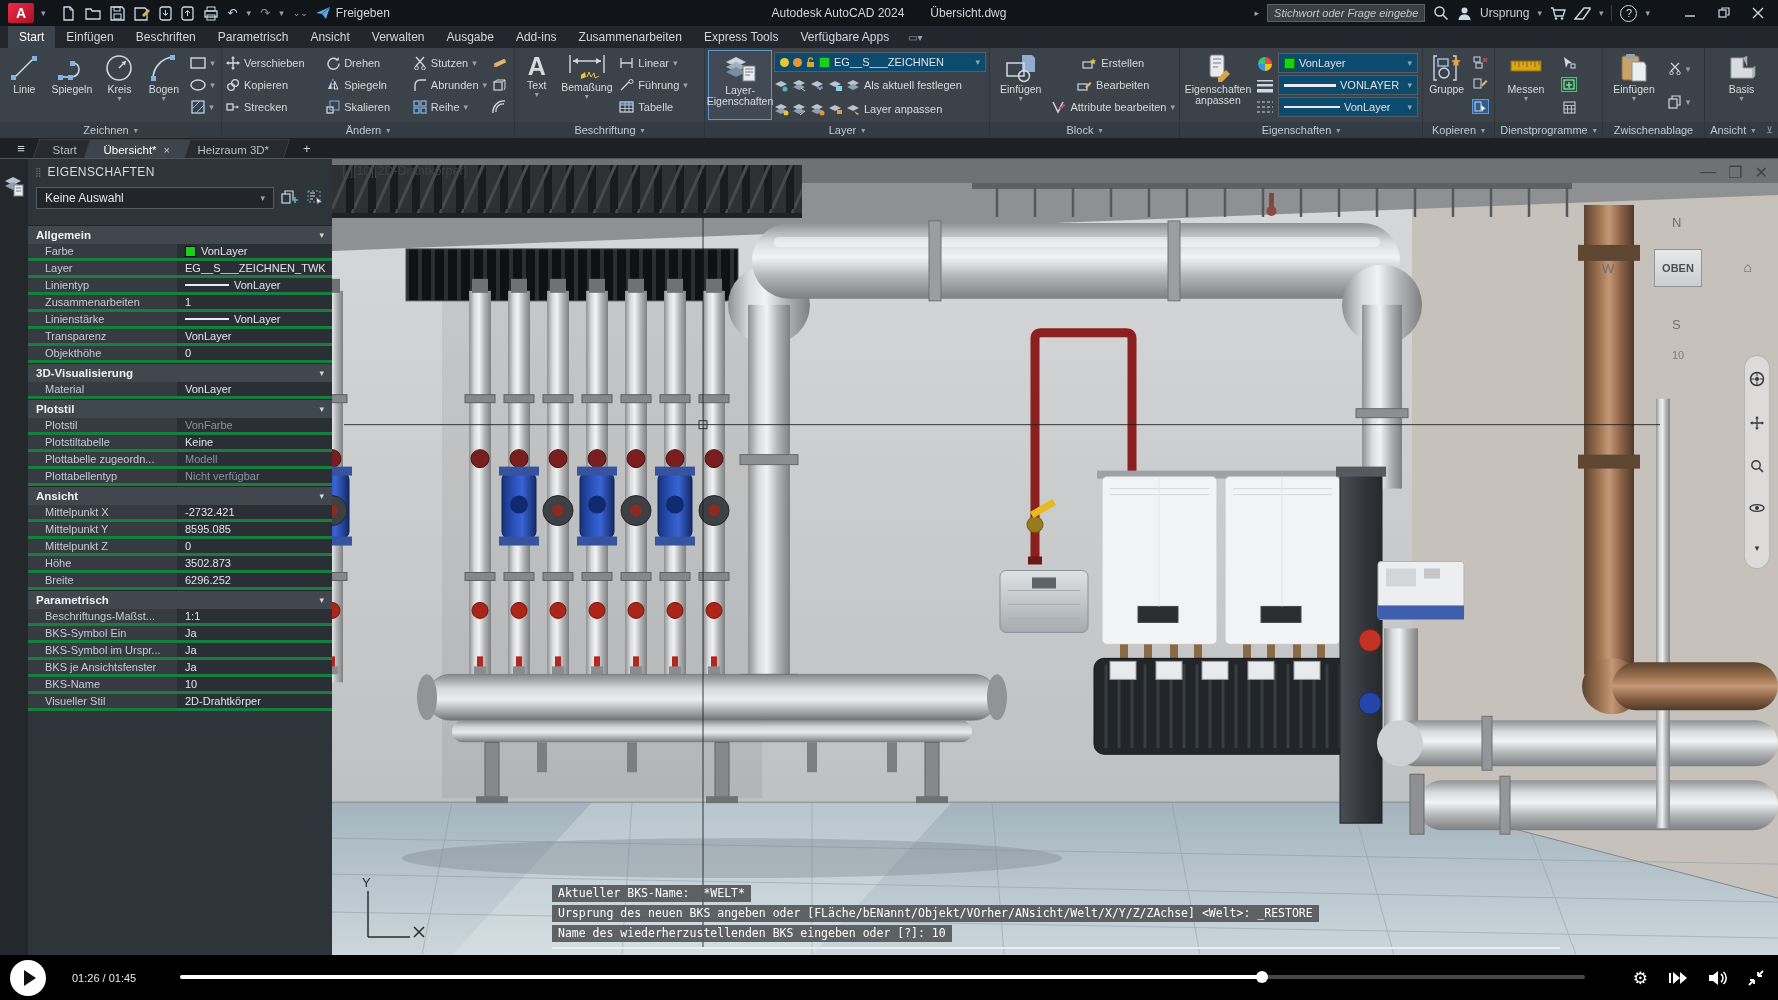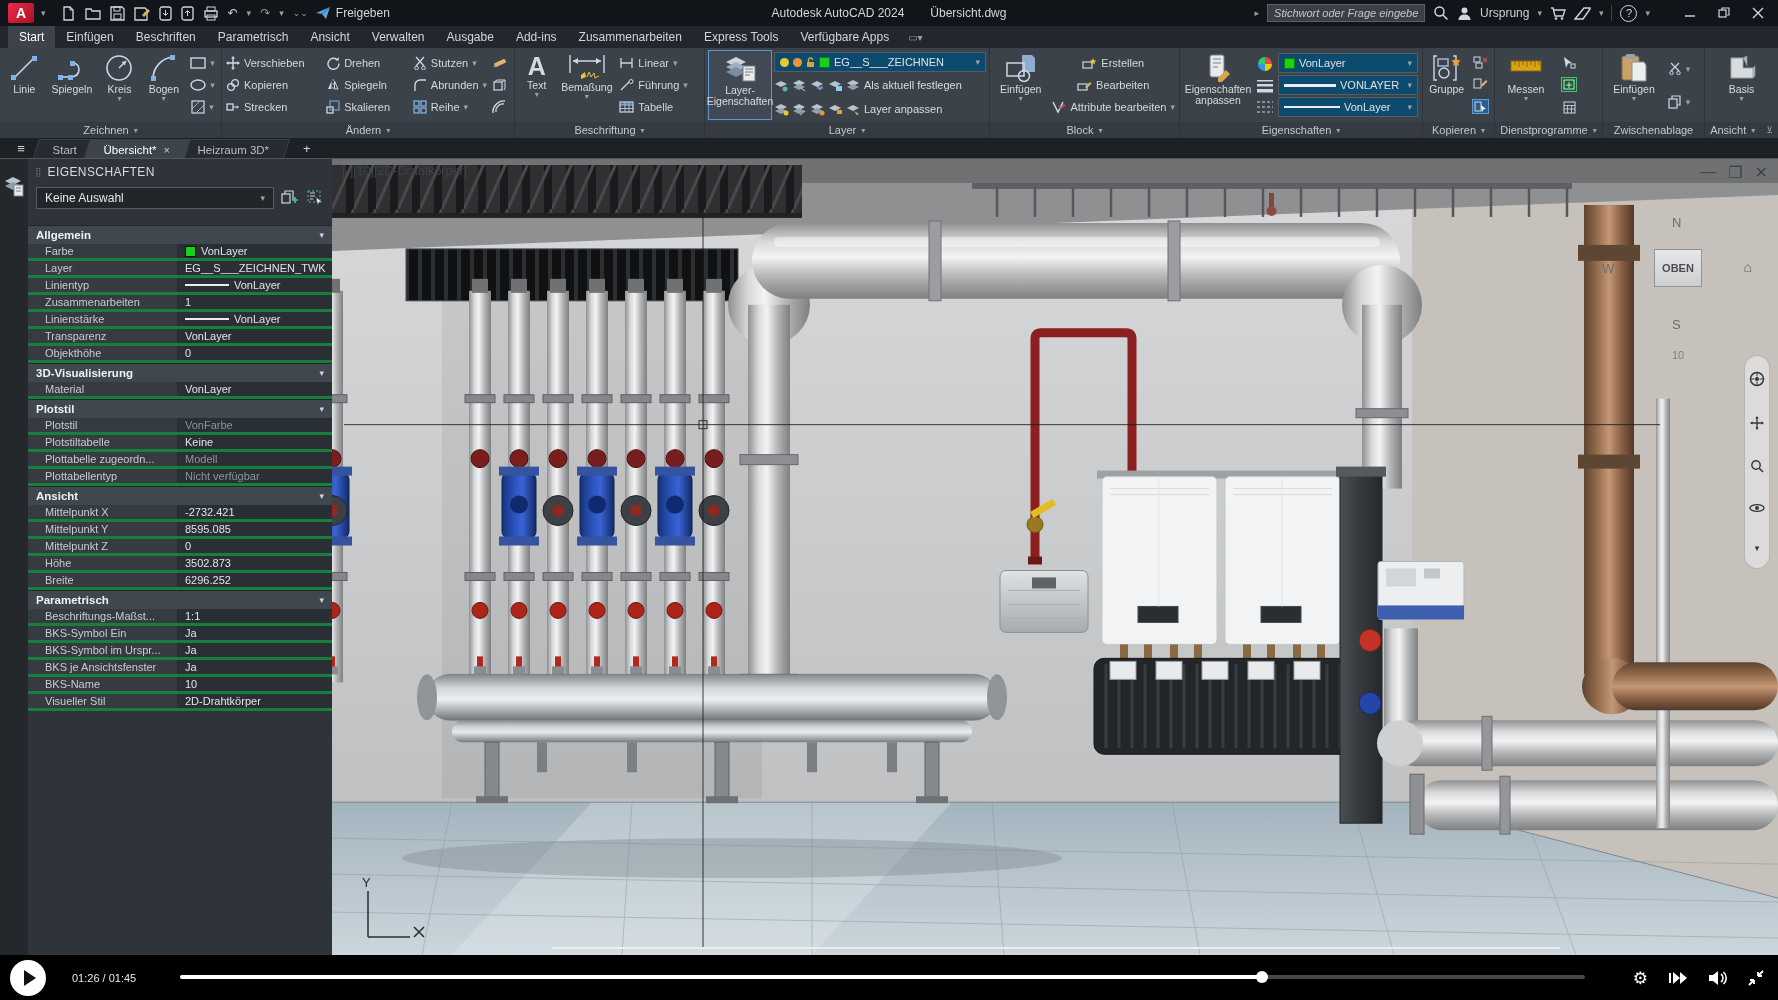--- a/index.html
+++ b/index.html
@@ -1352,20 +1352,25 @@
         <span style="font-size:9px">▾</span>
       </div>
 
       <svg class="ucsicon" viewBox="0 0 90 72">
         <path d="M14 16V62" stroke="#2a2d30" stroke-width="1.5"></path>
         <path d="M14 62H56" stroke="#2a2d30" stroke-width="1.5"></path>
         <text x="8" y="12" font-size="13" fill="#2a2d30">Y</text>
         <path d="M60 52l10 10M70 52l-10 10" stroke="#2a2d30" stroke-width="1.5"></path>
       </svg>
 
+      <div class="cmdlines" id="cmdlines">
+          <div class="cmdline">Aktueller BKS-Name:  *WELT*</div>
+          <div class="cmdline">Ursprung des neuen BKS angeben oder [FLäche/bENannt/Objekt/VOrher/ANsicht/Welt/X/Y/Z/ZAchse] &lt;Welt&gt;: _RESTORE</div>
+          <div class="cmdline">Name des wiederherzustellenden BKS eingeben oder [?]: 10</div>
+        </div>
       <div class="cmd-underline"></div>
     </div>
   </div>
 
   <div class="playerbar">
     <div class="playbtn">
         <span class="tri"></span>
       </div>
     <div class="ptime">01:26 / 01:45</div>
     <div class="ptrack">

